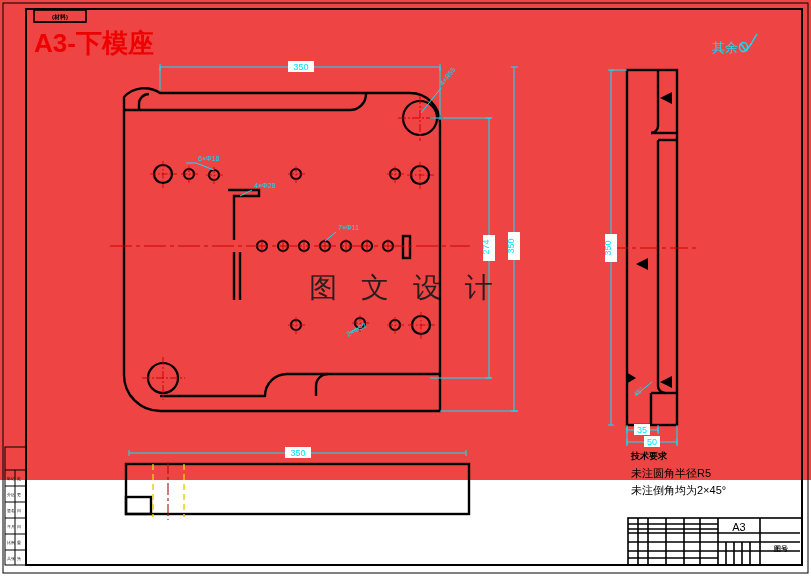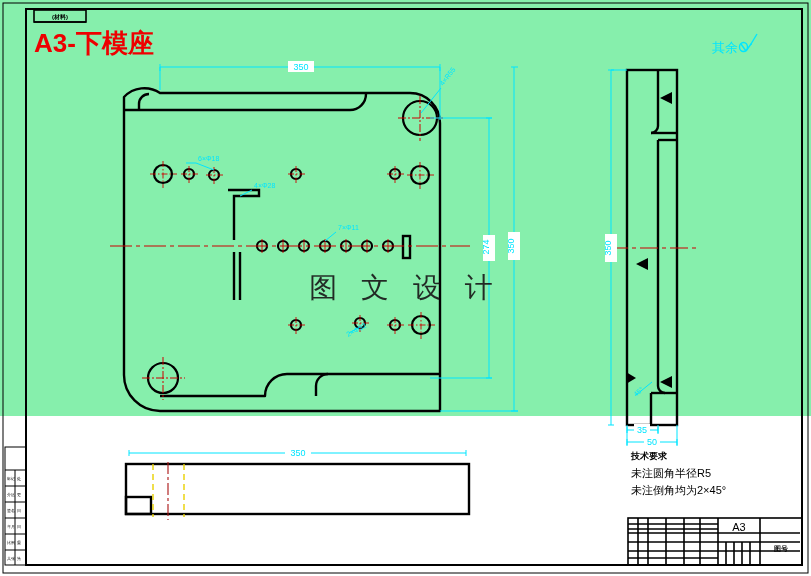--- a/index.html
+++ b/index.html
@@ -1,18 +1,18 @@
 <!DOCTYPE html>
 <html><head>
 <meta charset="utf-8">
 <style>
   html,body{margin:0;padding:0;background:#ffffff;}
   body{width:811px;height:576px;overflow:hidden;
        font-family:"Liberation Sans","DejaVu Sans",sans-serif;}
-  #stage{position:relative;width:811px;height:416px;background:#86efac;}
+  #stage{position:relative;width:811px;height:480px;background:#ef4444;}
   svg{position:absolute;left:0;top:0;}
   .txt{font-family:"Liberation Sans","DejaVu Sans",sans-serif;}
   .cyan{fill:#00e5ff;}
   .blk{fill:#000000;}
   .wm{fill:#1a1a1a;}
 </style>
 </head>
 <body>
 
 <div id="stage">

